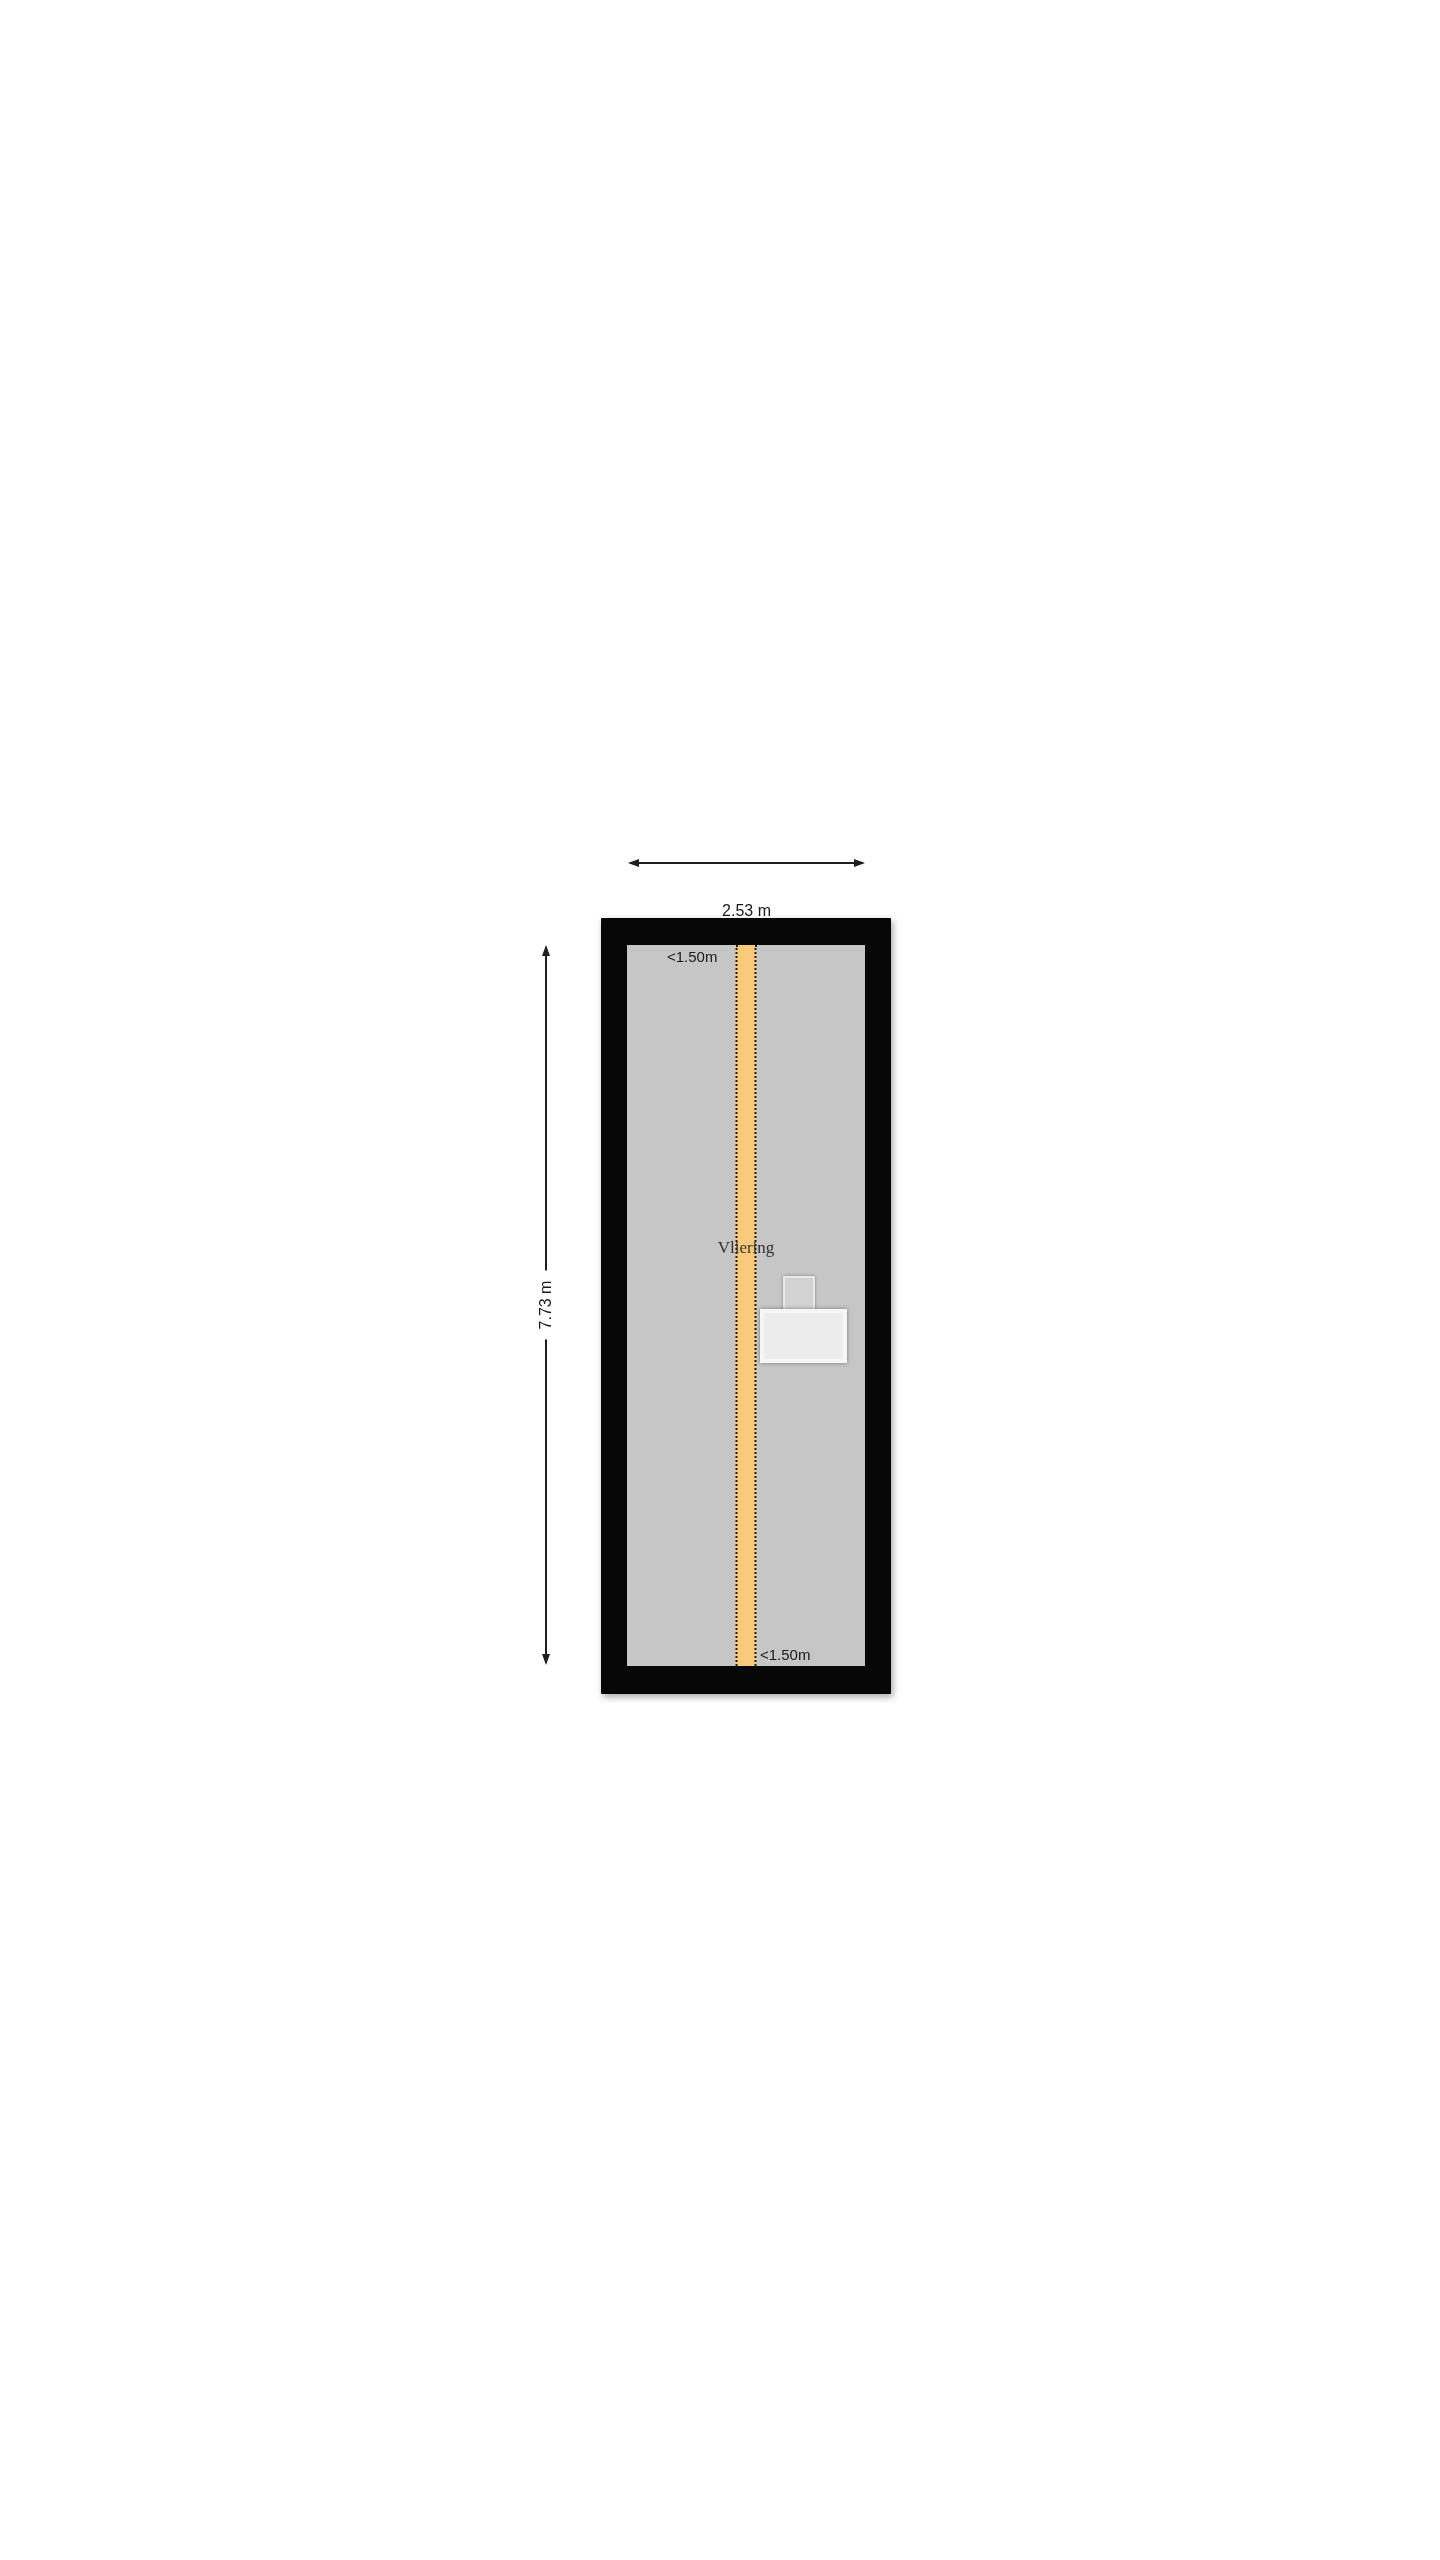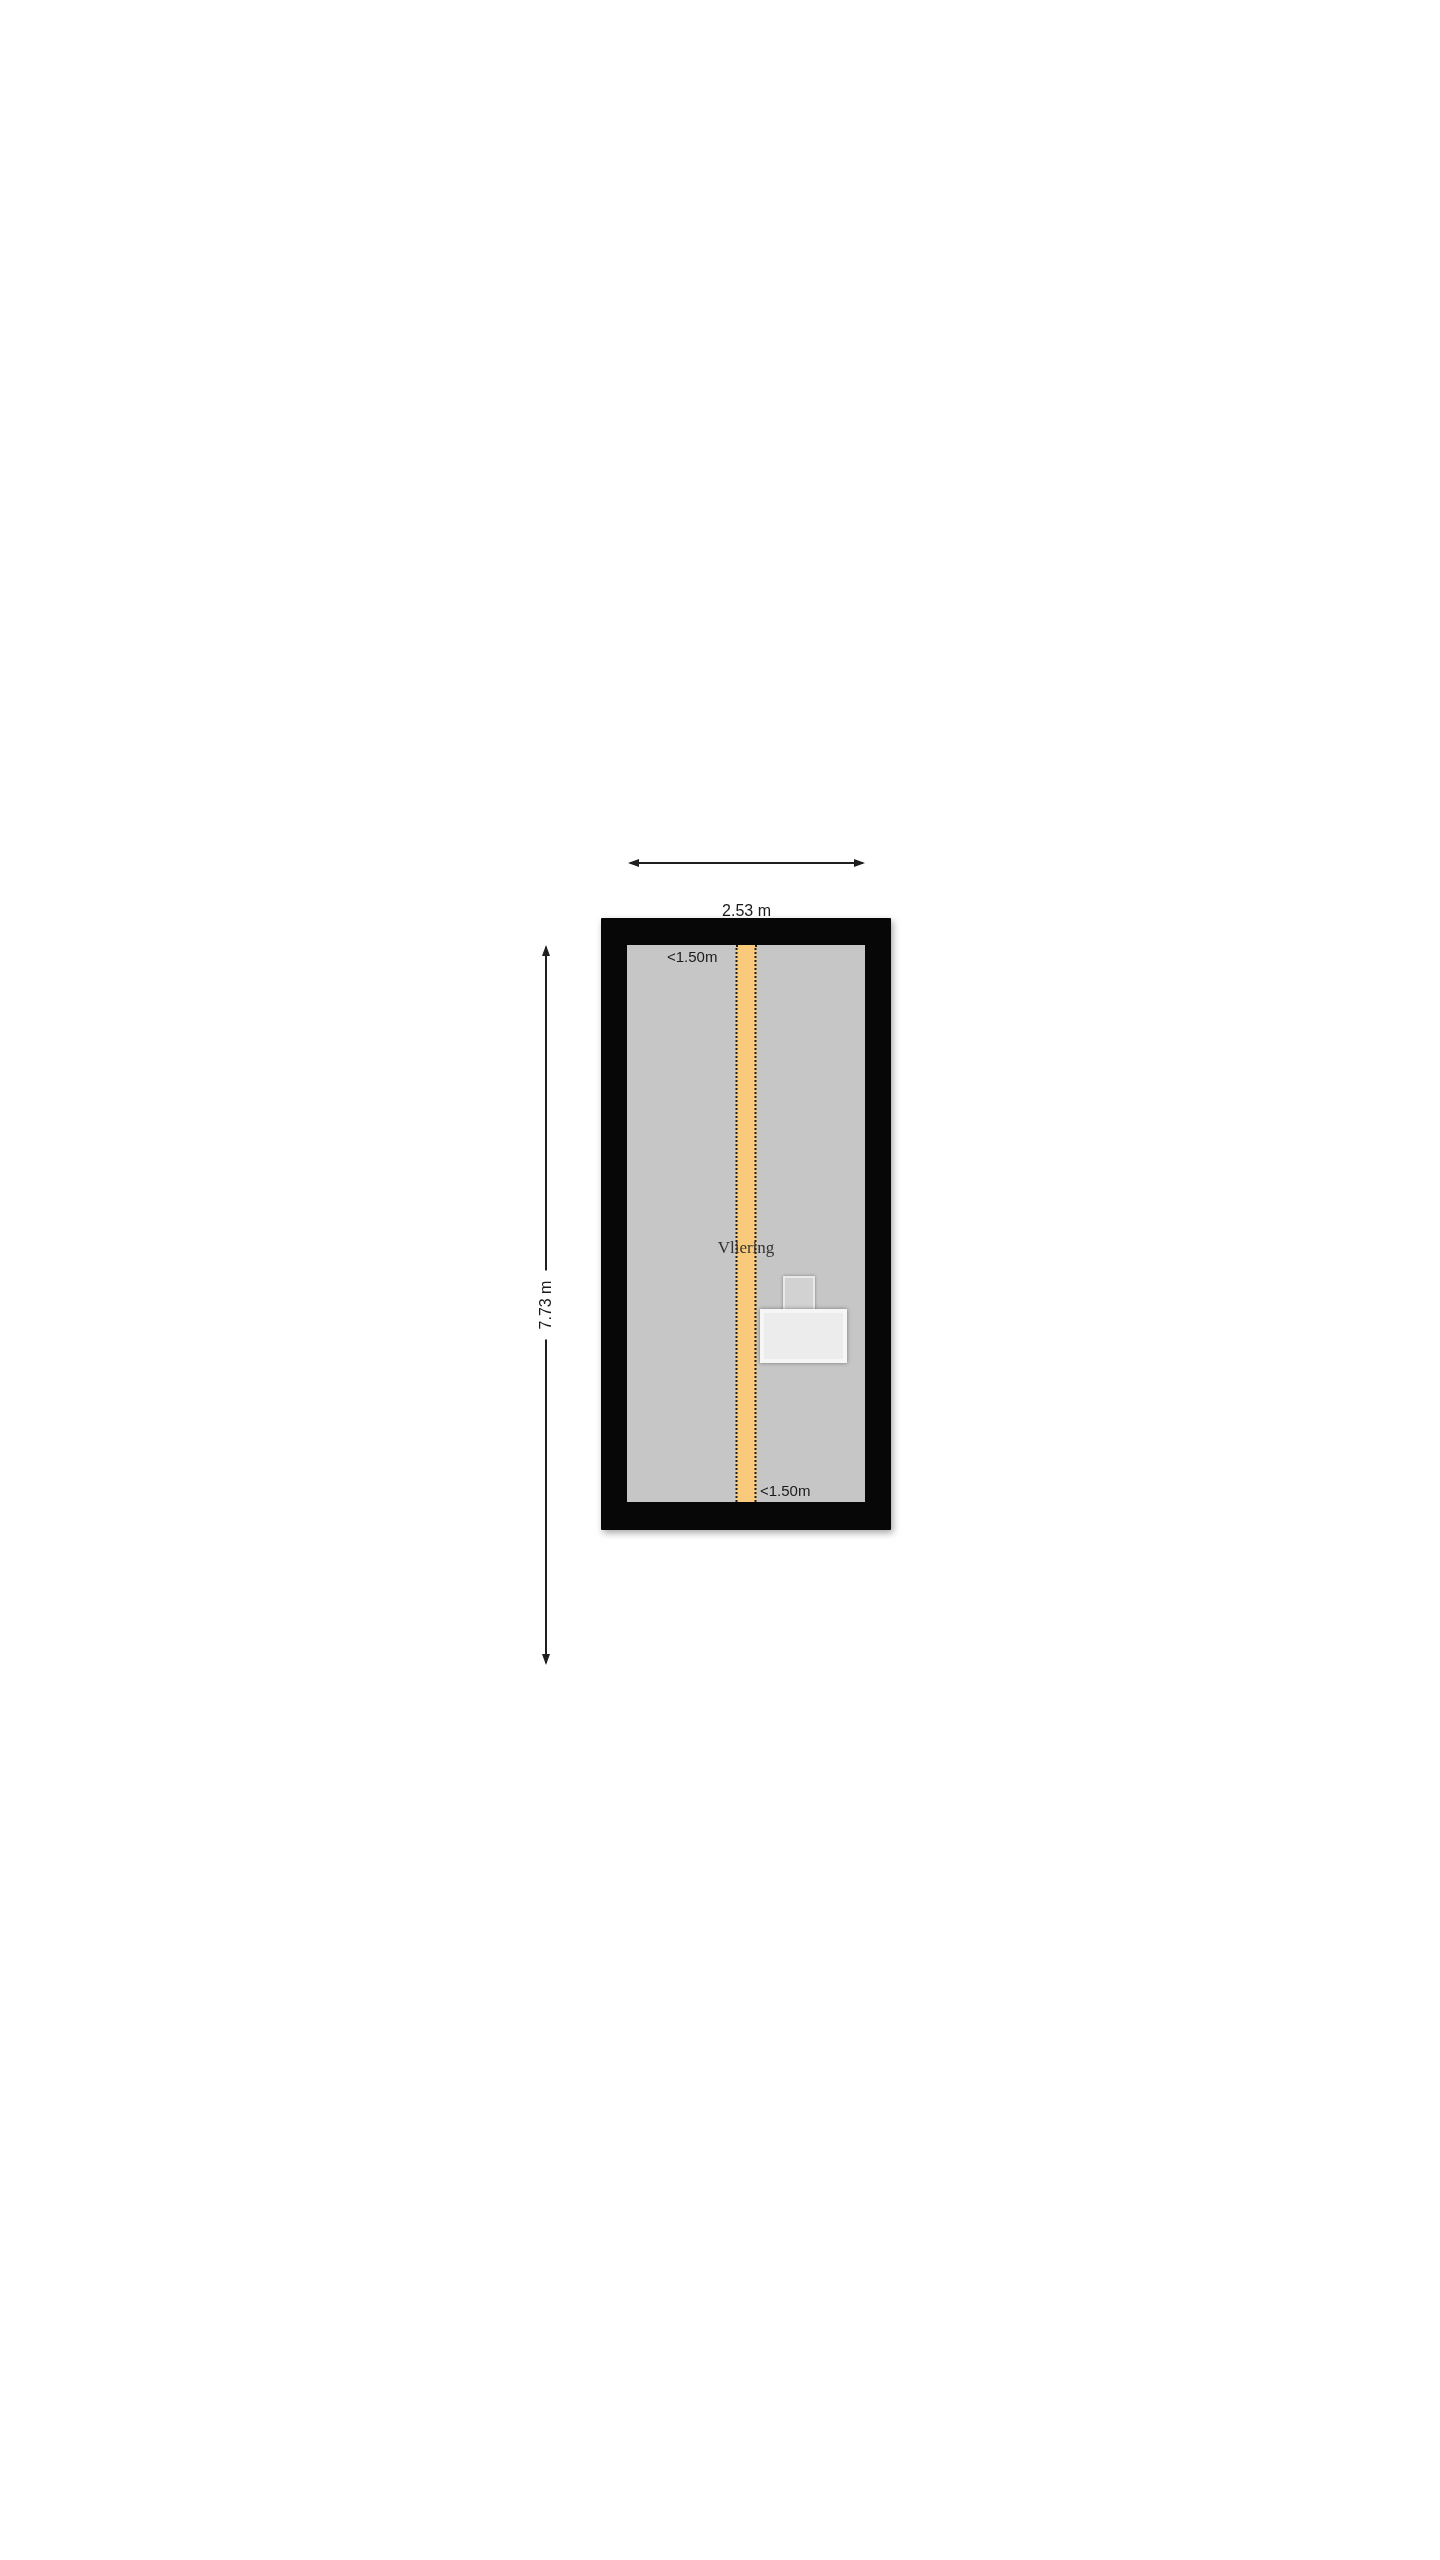--- a/index.html
+++ b/index.html
@@ -113,21 +113,21 @@
     color: #1a1a1a;
     white-space: nowrap;
   }
 
   
   .plan-outer {
     position: absolute;
     left: 601px;
     top: 918px;
     width: 290px;
-    height: 612px;
+    height: 776px;
     background: #070707;
     box-shadow: 2px 3px 7px rgba(0,0,0,0.35);
     border-radius: 1px;
   }
   .plan-interior {
     position: absolute;
     left: 26px;
     top: 27px;
     right: 26px;
     bottom: 28px;

